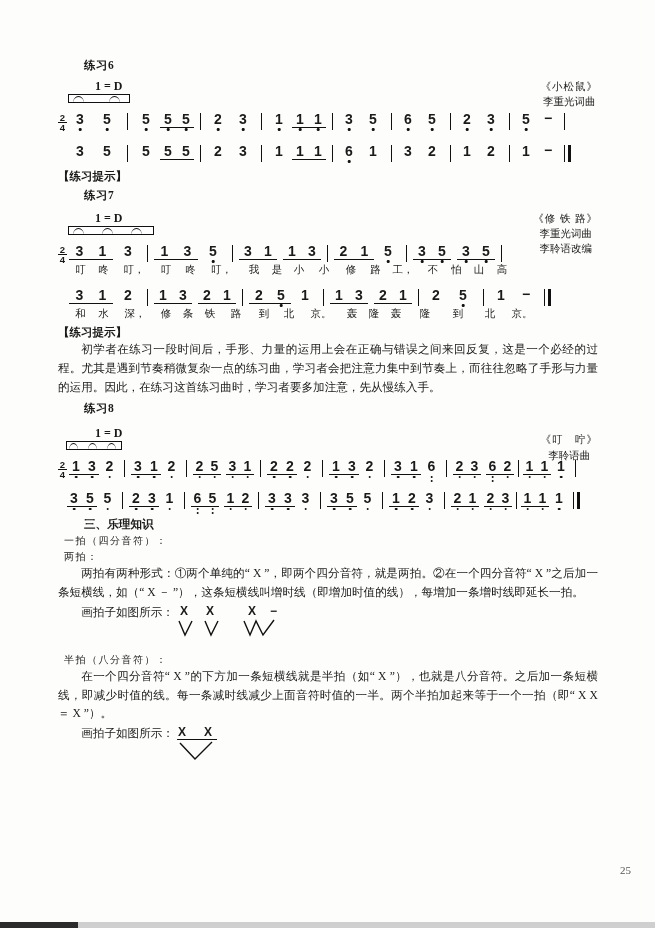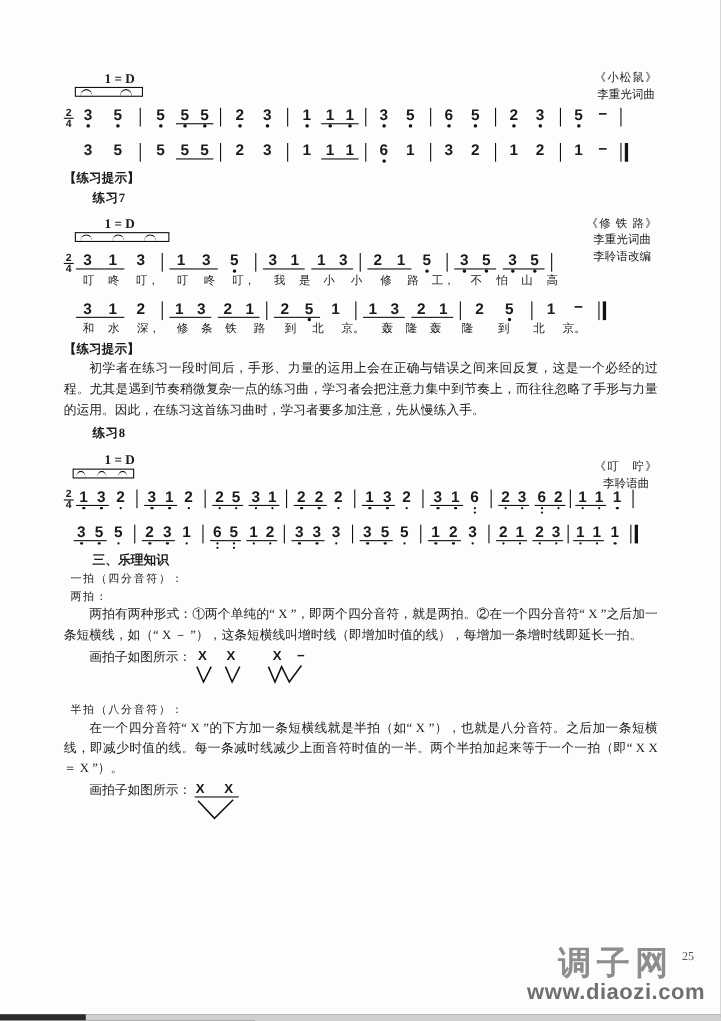--- a/index.html
+++ b/index.html
@@ -247,20 +247,21 @@
     position: absolute; left: 78px; right: 0; top: 0; bottom: 0;
     background: #cfcfcf;
   }
 </style>
 </head>
 <body>
 
 <div class="page">
   <div class="inner">
 
+    <div class="ex-title">练习6</div>
 
     <div class="score">
       <div class="score-credit">
         <div class="credit-title">《小松鼠》</div>
         <div>李重光词曲</div>
       </div>
       <div class="key-sig">1 = D</div>
 
       <div style="position:relative;">
         <div class="bracket" style="left:10px; top:-1px; width:62px;">
@@ -1061,20 +1062,16 @@
         <span style="position:absolute; left:1px; top:13px; width:40px; border-bottom:1.3px solid #111;"></span>
         <svg width="90" height="22" style="position:absolute; left:0; top:15px;">
           <polyline points="4,2 19,18 36,1" fill="none" stroke="#111" stroke-width="1.4"></polyline>
         </svg>
       </span>
     </div>
 
   </div>
 
   <div class="page-num">25</div>
-  <div class="watermark">
-    <div class="wm-cn">调子网</div>
-    <div class="wm-en">www.diaozi.com</div>
-  </div>
   <div class="footer-rule">
     <div class="gap"></div>
   </div>
 </div>
 
 </body></html>

